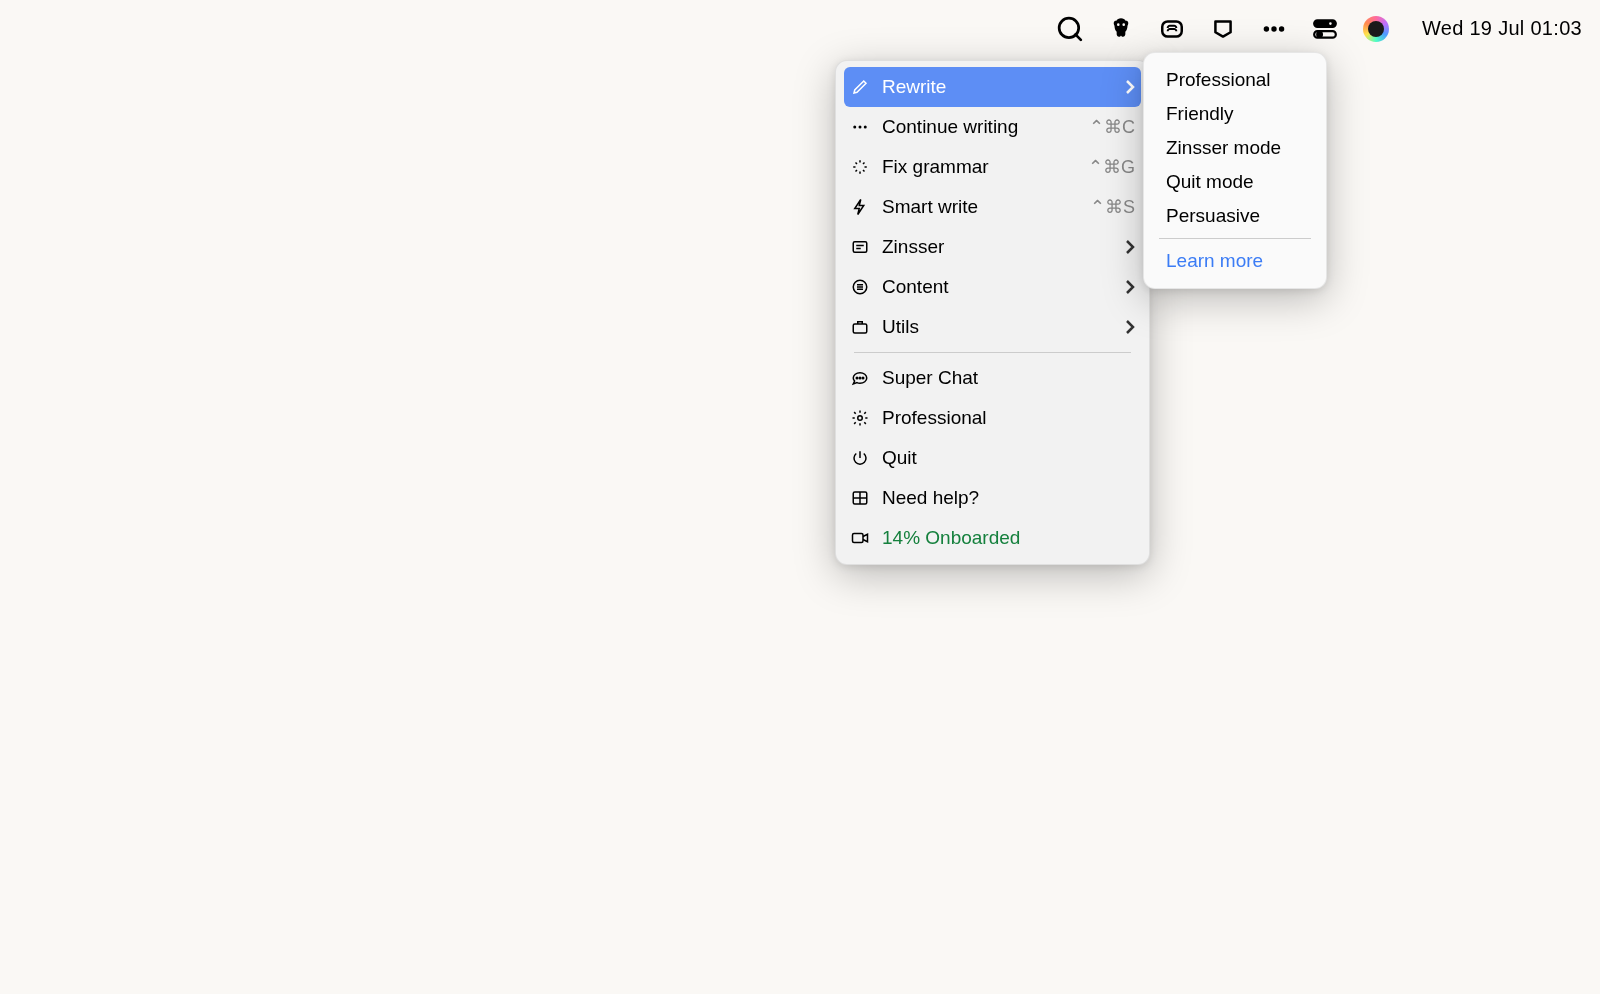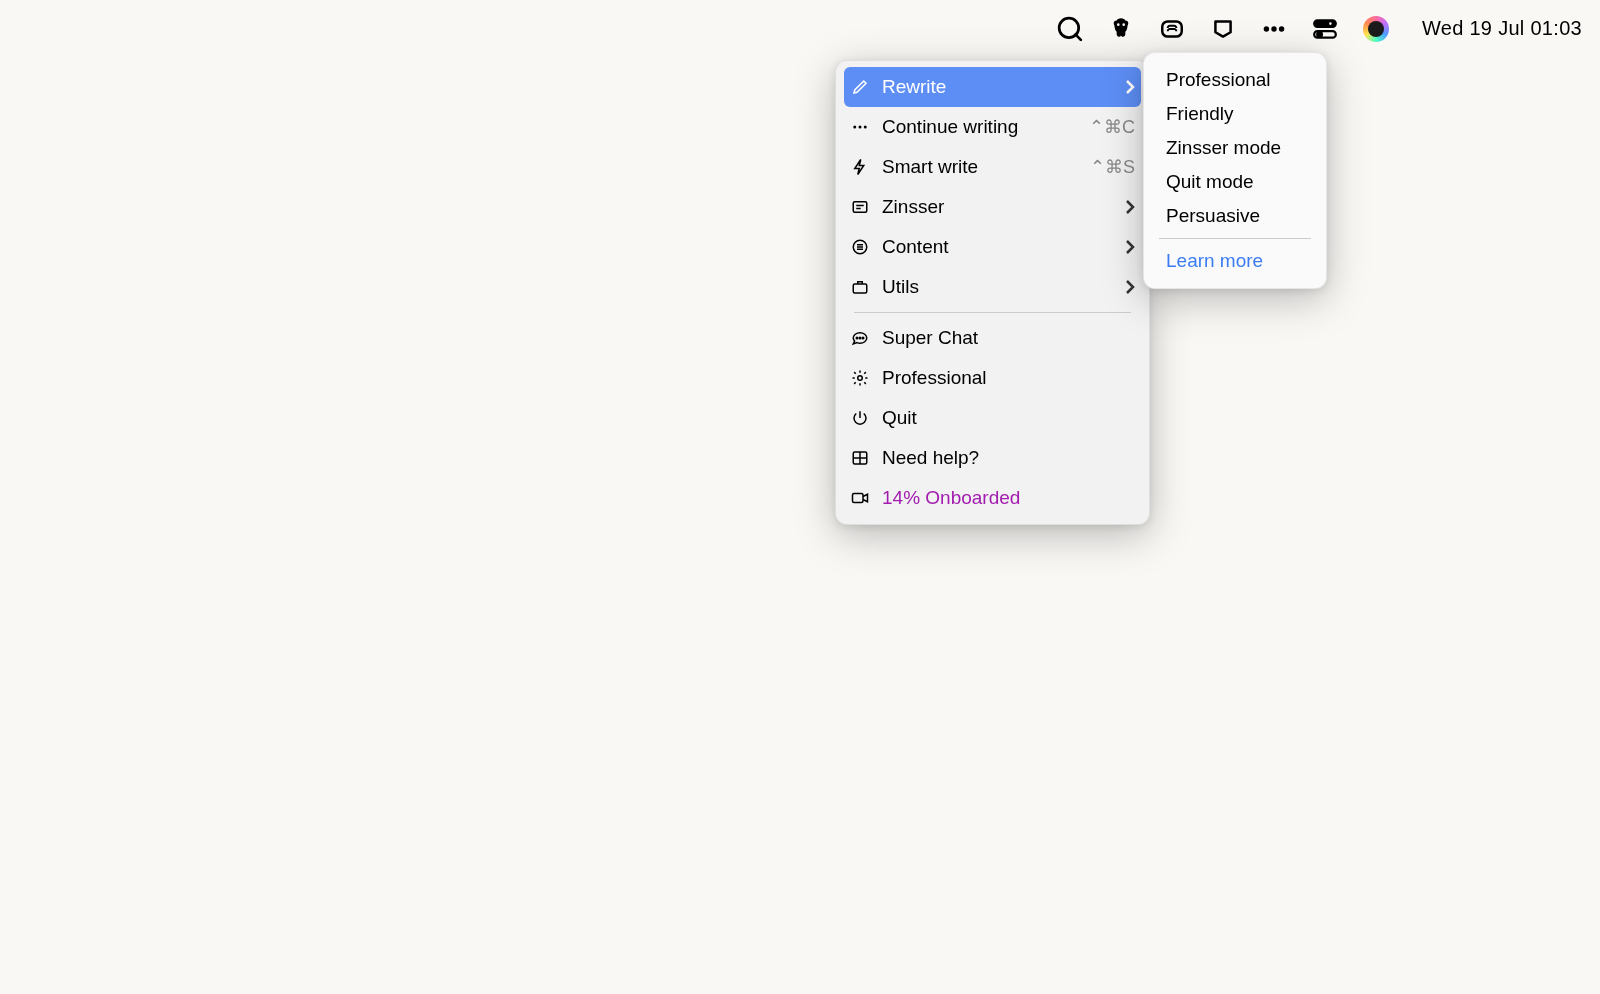--- a/index.html
+++ b/index.html
@@ -111,21 +111,21 @@
       align-items: center;
       justify-content: center;
       flex-shrink: 0;
     }
     
     .menu-label {
       flex: 1;
     }
     
     .menu-item.link .menu-label {
-      color: #a21caf;
+      color: #15803d;
     }
     
     .shortcut {
       font-size: 18px;
       color: #888;
       letter-spacing: 0px;
     }
     
     .chevron {
       width: 16px;
@@ -239,20 +239,29 @@
       <svg width="18" height="18" viewBox="0 0 24 24" fill="#000">
         <circle cx="5" cy="12" r="2"></circle>
           <circle cx="12" cy="12" r="2"></circle>
           <circle cx="19" cy="12" r="2"></circle>
       </svg>
     </span>
     <span class="menu-label">Continue writing</span>
     <span class="shortcut">⌃⌘C</span>
   </div>
 
+  <div class="menu-item">
+    <span class="menu-icon">
+      <svg width="18" height="18" viewBox="0 0 24 24" fill="none" stroke="#000" stroke-width="2">
+        <path d="M12 3v3M12 18v3M3 12h3M18 12h3M6 6l2 2M16 16l2 2M18 6l-2 2M8 16l-2 2"></path>
+      </svg>
+    </span>
+    <span class="menu-label">Fix grammar</span>
+    <span class="shortcut">⌃⌘G</span>
+  </div>
 
   <div class="menu-item">
     <span class="menu-icon">
       <svg width="18" height="18" viewBox="0 0 24 24" fill="none" stroke="#000" stroke-width="2">
         <path d="M13 2L5 14h6l-2 8 8-12h-6l2-8z"></path>
       </svg>
     </span>
     <span class="menu-label">Smart write</span>
     <span class="shortcut">⌃⌘S</span>
   </div>

